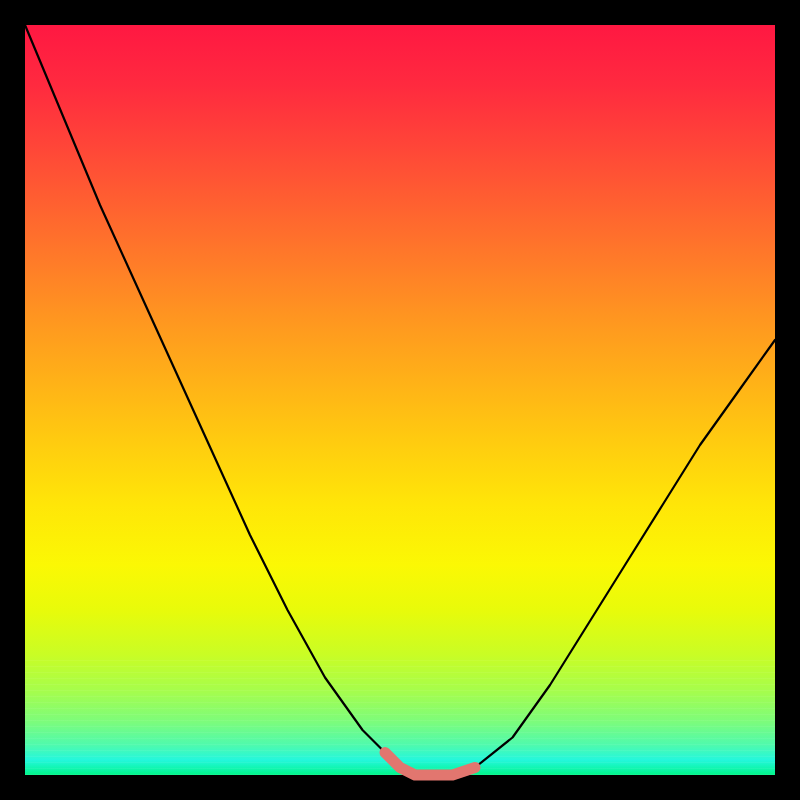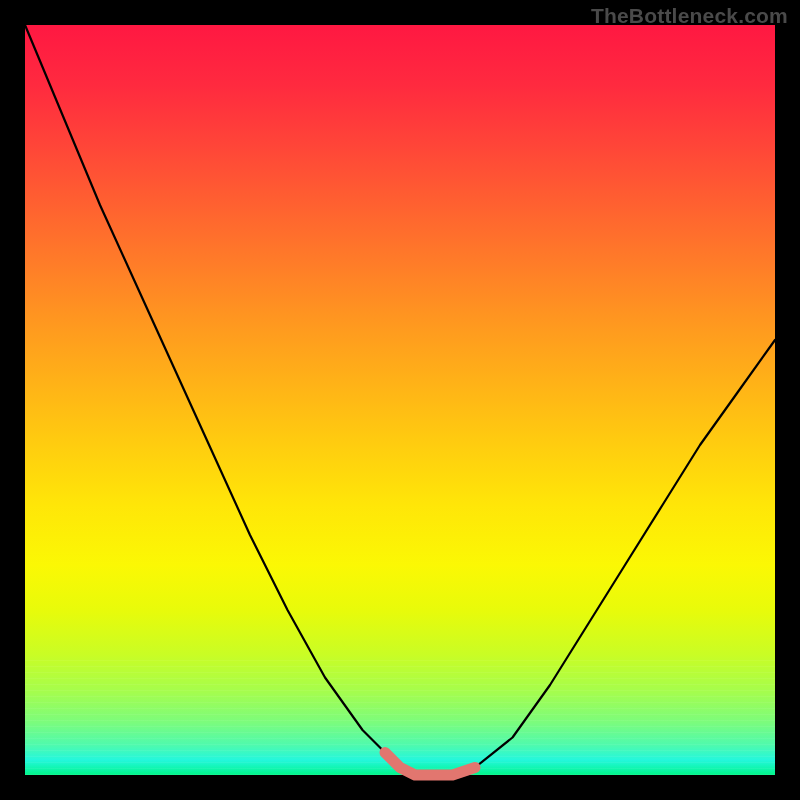--- a/index.html
+++ b/index.html
@@ -73,21 +73,20 @@
     left: 0; top: 0;
     width: 750px;
     height: 750px;
     overflow: visible;
   }
 </style>
 </head>
 <body>
 
 <div class="frame">
-  <div class="watermark">TheBottleneck.com</div>
 
   <div class="plot-area">
     <div class="banding"></div>
 
     <svg class="curve" viewBox="0 0 750 750" preserveAspectRatio="none">
 
       <path fill="none" stroke="#000" stroke-width="2.2" stroke-linecap="round" stroke-linejoin="round" d="M0.0 0.0 L37.5 90.0 L75.0 180.0 L112.5 262.5 L150.0 345.0 L187.5 427.5 L225.0 510.0 L262.5 585.0 L300.0 652.5 L337.5 705.0 L360.0 727.5 L375.0 742.5 L390.0 750.0 L412.5 750.0 L427.5 750.0 L450.0 742.5 L487.5 712.5 L525.0 660.0 L562.5 600.0 L600.0 540.0 L637.5 480.0 L675.0 420.0 L712.5 367.5 L750.0 315.0"></path>
 
       <path fill="none" stroke="#e2766f" stroke-width="11" stroke-linecap="round" stroke-linejoin="round" d="M360.0 727.5 L375.0 742.5 L390.0 750.0 L412.5 750.0 L427.5 750.0 L450.0 742.5"></path>
     </svg>

